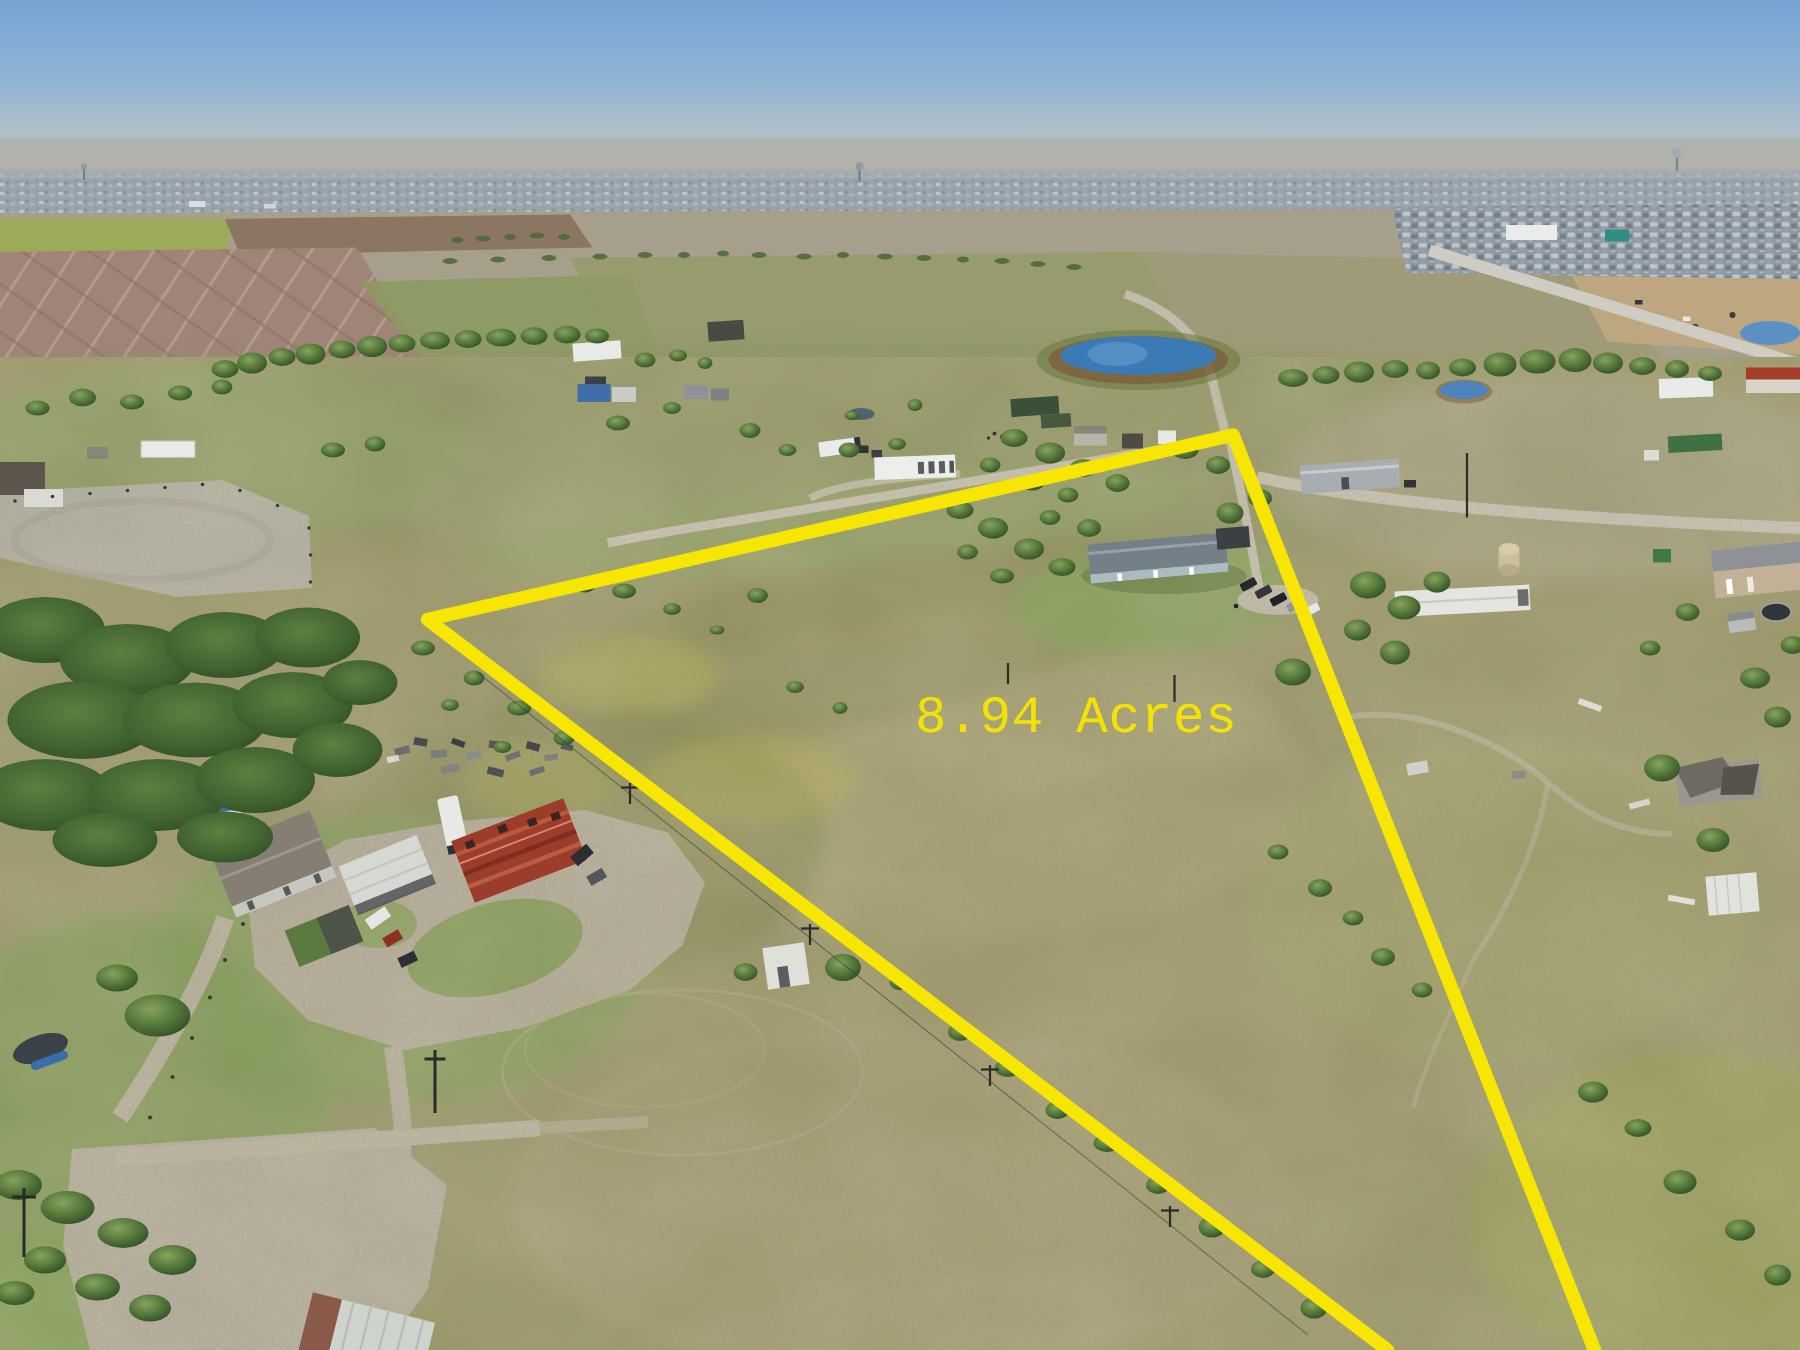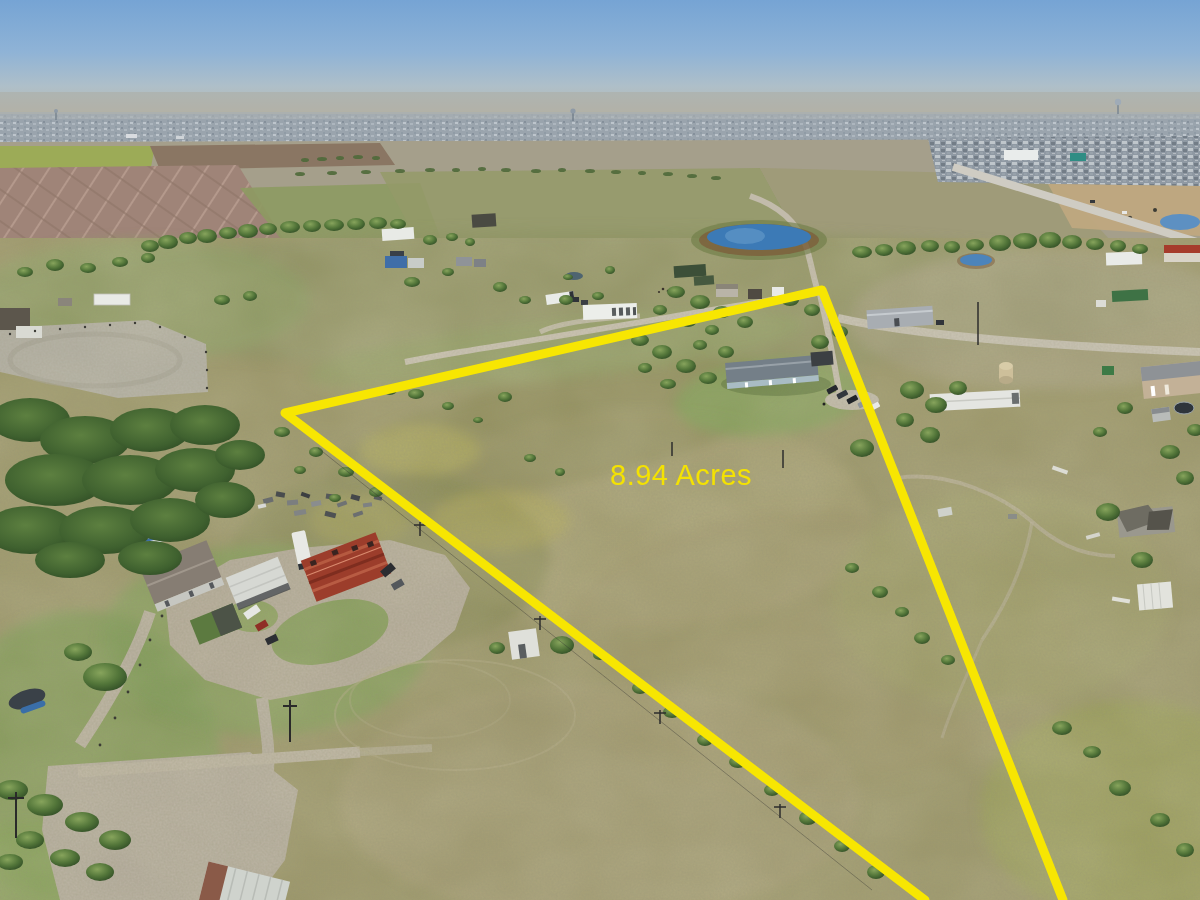--- a/index.html
+++ b/index.html
@@ -1,21 +1,21 @@
 <!DOCTYPE html>
 <html><head>
 <meta charset="utf-8">
 <style>
   html,body{margin:0;padding:0;background:#222;}
   .stage{position:relative;width:1200px;height:900px;overflow:hidden;font-family:"Liberation Sans",sans-serif;}
   .stage svg{position:absolute;left:0;top:0;display:block;}
   .acreage-label{
     position:absolute;left:610px;top:459px;
-    font-size:29px;font-weight:400;letter-spacing:0.5px;
-    font-family:Liberation Sans, sans-serif;
+    font-size:35px;font-weight:400;letter-spacing:0.5px;
+    font-family:Liberation Mono, monospace;
     white-space:nowrap;pointer-events:none;
   }
 </style>
 </head>
 <body>
 
 <div class="stage">
 <svg width="1200" height="900" viewBox="0 0 1200 900">
   <defs>
     <linearGradient id="skyGrad" x1="0" y1="0" x2="0" y2="1">

